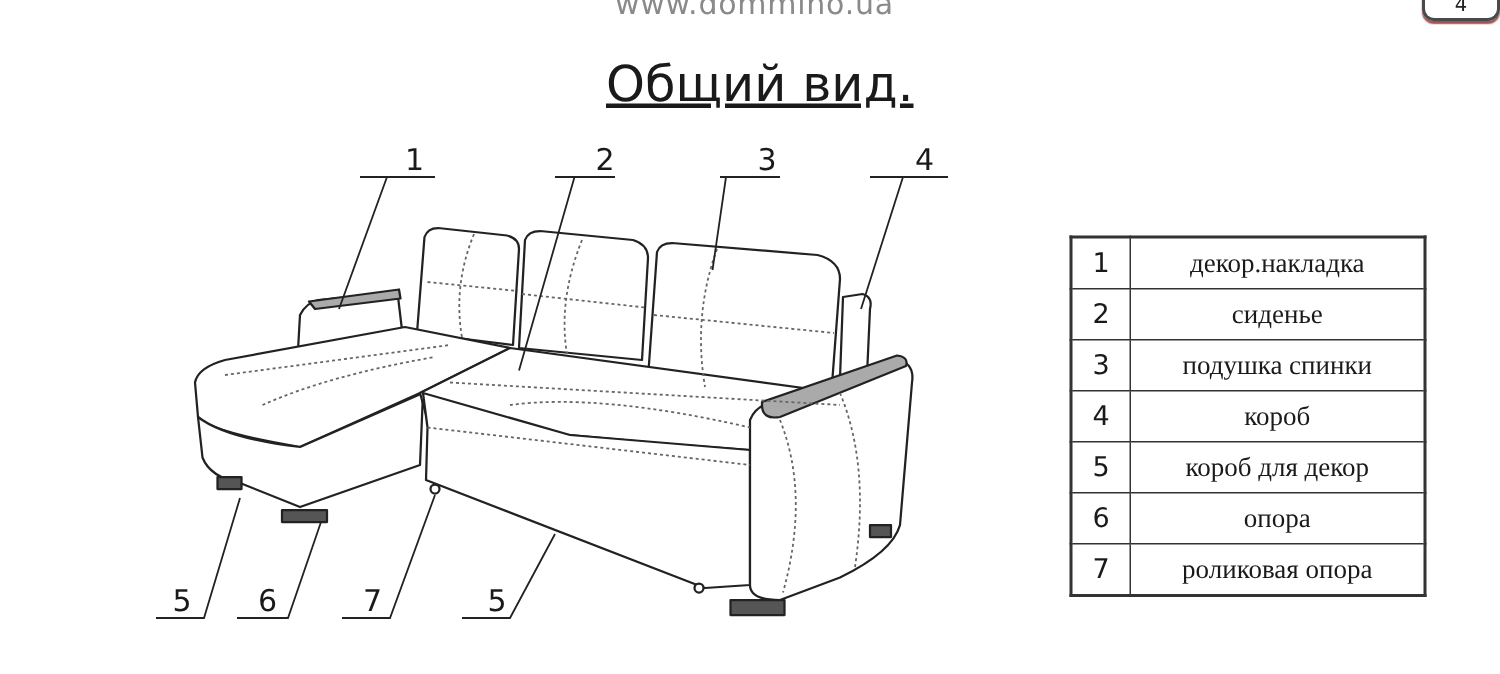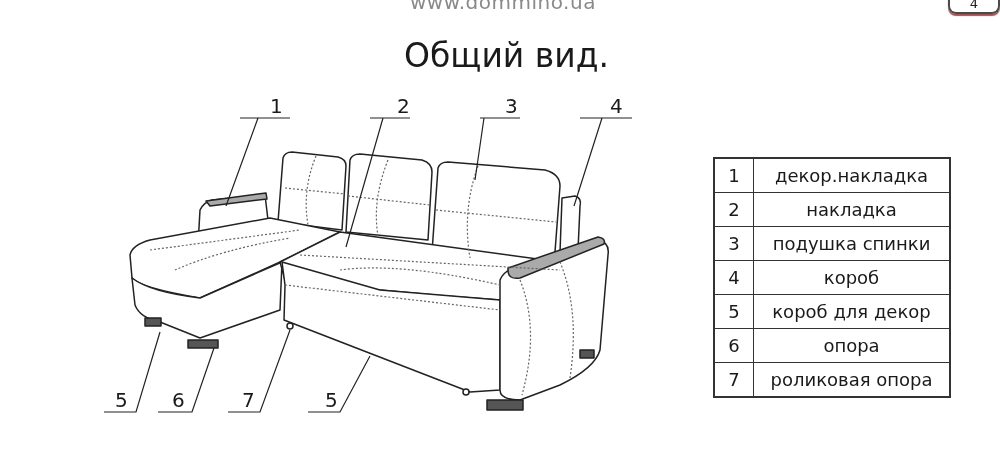--- a/index.html
+++ b/index.html
@@ -1,24 +1,24 @@
 <!DOCTYPE html>
 <html><head>
 <meta charset="utf-8">
 <style>
   html,body{margin:0;padding:0;background:#fff;}
   body{width:1000px;height:449px;position:relative;overflow:hidden;font-family:"DejaVu Sans",sans-serif;color:#1a1a1a;}
   .url{position:absolute;left:410px;top:-10px;font-size:20px;color:#8a8a8a;letter-spacing:0.5px;}
   .page-tab{position:absolute;left:948px;top:-14px;width:48px;height:26px;border:2px solid #4a4a4a;border-top:none;border-radius:0 0 8px 8px;box-shadow:0 2px 1px #a05050;font-size:13px;text-align:center;line-height:36px;color:#222;}
-  .title{position:absolute;left:404px;top:36px;font-size:33px;color:#1a1a1a;}
+  .title{position:absolute;left:404px;top:36px;font-size:33px;color:#1a1a1a;text-decoration:underline;}
   .drawing{position:absolute;left:0;top:0;}
   .legend{position:absolute;left:713px;top:157px;border-collapse:collapse;border:2px solid #333;}
   .legend td{border:1.5px solid #333;height:33px;padding:0;font-size:18px;text-align:center;}
   .legend td.num{width:38px;}
-  .legend td.lbl{width:195px;}
+  .legend td.lbl{width:195px;font-family:Liberation Serif, serif;}
   .callout{position:absolute;font-size:20px;color:#1a1a1a;}
 </style>
 </head>
 <body>
 
 <div class="url">www.dommino.ua</div>
 <div class="page-tab">4</div>
 <div class="title">Общий вид.</div>
 
 <svg class="drawing" width="1000" height="449" viewBox="0 0 1000 449">
@@ -90,21 +90,21 @@
 <div class="callout" style="left:325px;top:388px;">5</div>
 
 <table class="legend">
   <tbody>
       <tr>
         <td class="num">1</td>
         <td class="lbl">декор.накладка</td>
       </tr>
   <tr>
         <td class="num">2</td>
-        <td class="lbl">накладка</td>
+        <td class="lbl">сиденье</td>
       </tr>
   <tr>
         <td class="num">3</td>
         <td class="lbl">подушка спинки</td>
       </tr>
   <tr>
         <td class="num">4</td>
         <td class="lbl">короб</td>
       </tr>
   <tr>

